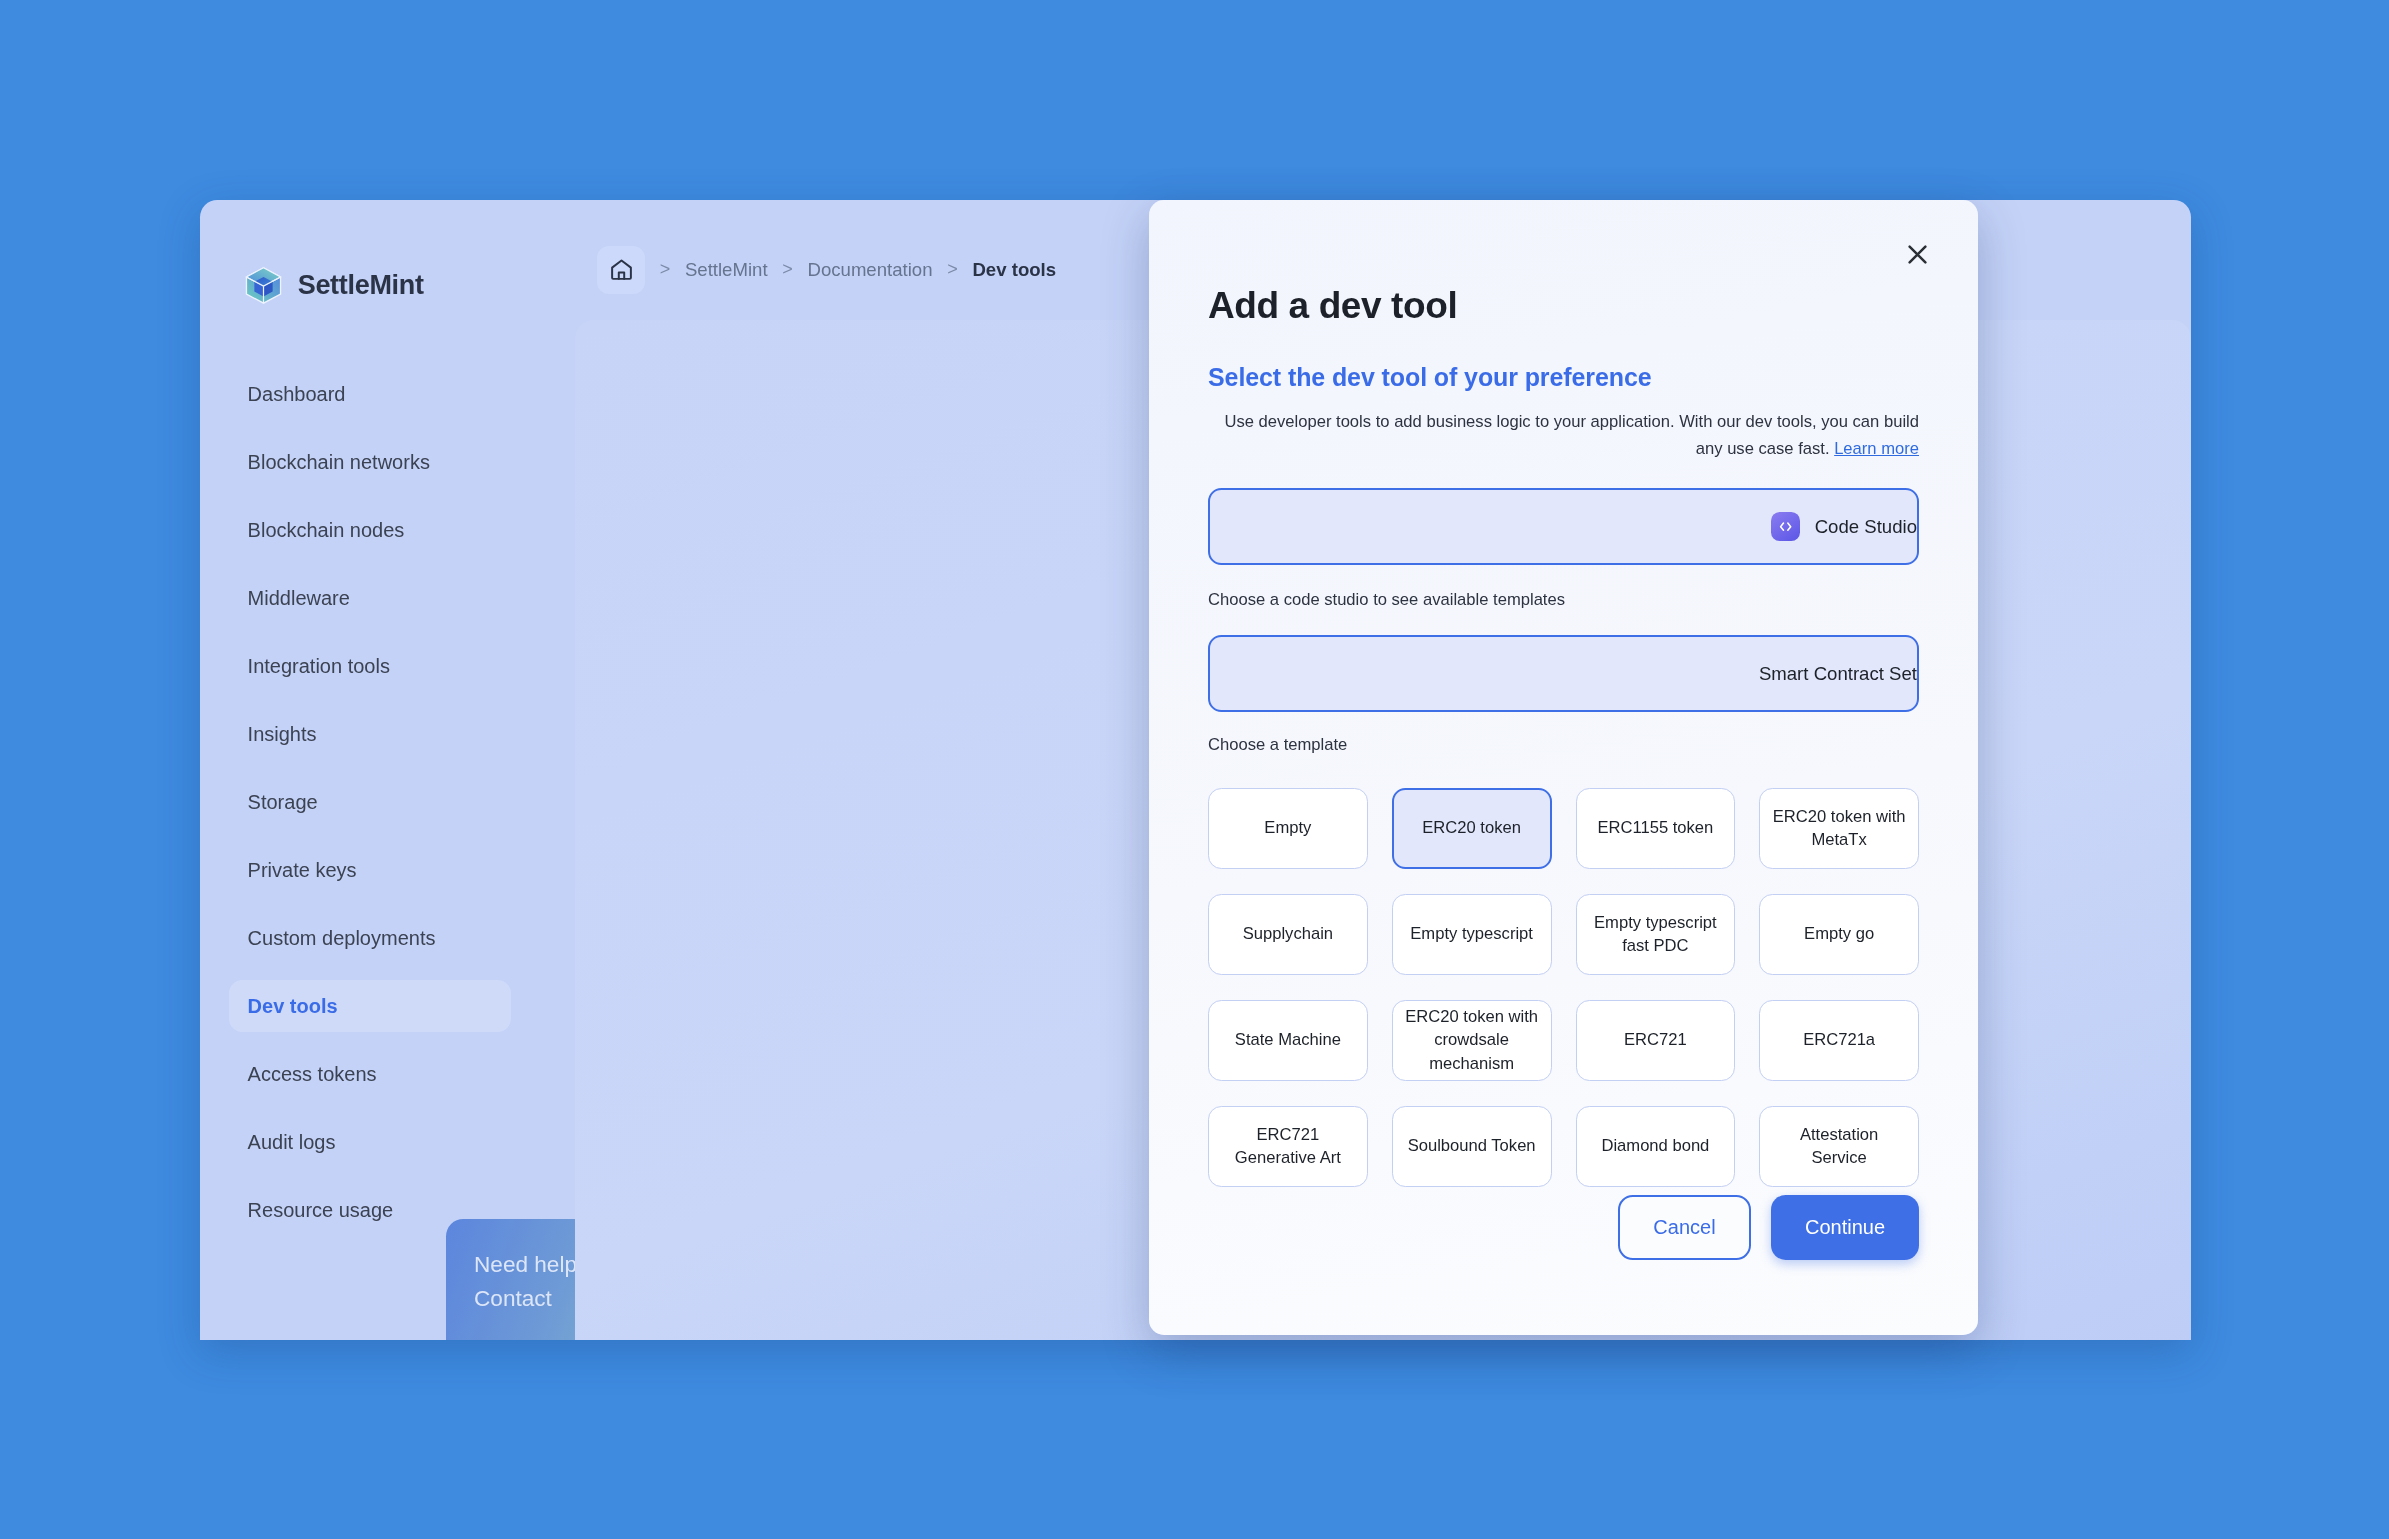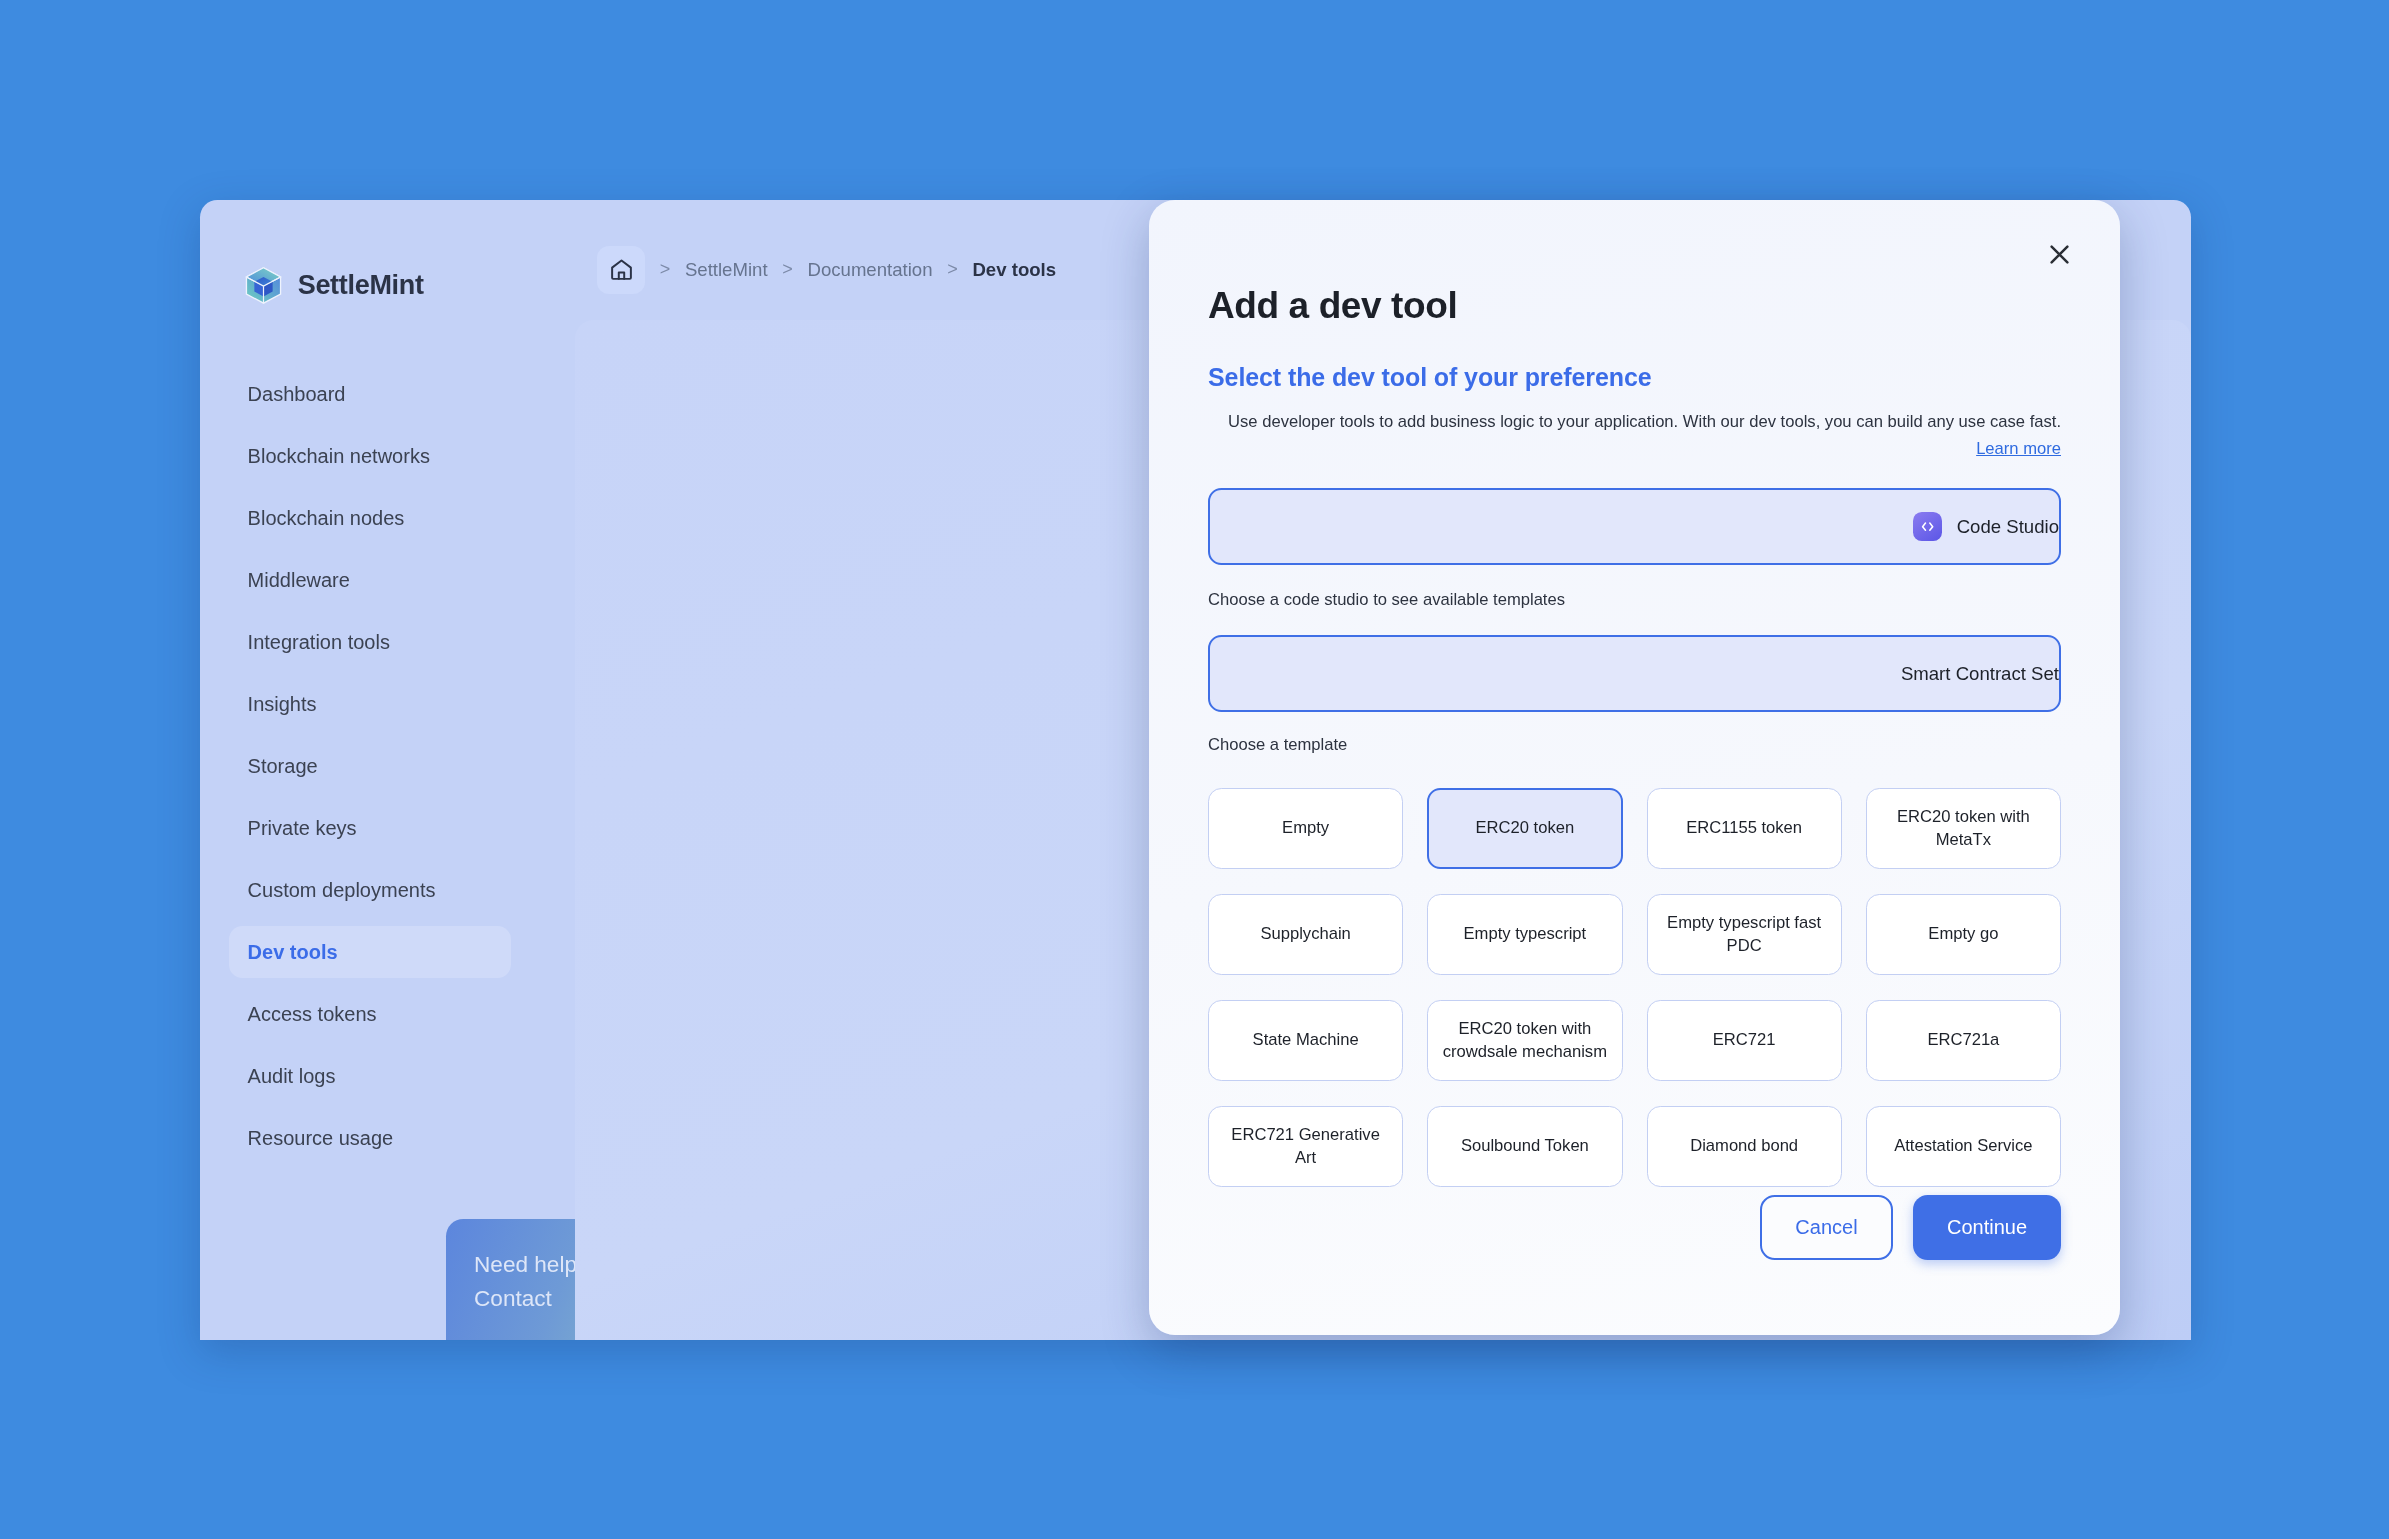--- a/index.html
+++ b/index.html
@@ -50,21 +50,21 @@
     font-size: 27px;
     font-weight: 700;
     color: #2b3347;
     letter-spacing: -0.3px;
   }
 
   #sidebar-nav {
     margin-top: 55px;
     display: flex;
     flex-direction: column;
-    gap: 10px;
+    gap: 16px;
     padding: 0 29px;
   }
   .nav-item {
     height: 52px;
     display: flex;
     align-items: center;
     padding: 0 18.6px;
     border-radius: 13.3px;
     font-size: 20px;
     color: #3b4252;
@@ -147,24 +147,24 @@
     color: #1d2a66;
     white-space: nowrap;
     padding-left: 80px;
   }
 
   
   #modal {
     position: absolute;
     left: 1149px;
     top: 200px;
-    width: 971px;
+    width: 829px;
     height: 1135px;
     background: linear-gradient(170deg, #f2f5fd 0%, #f6f8fd 55%, #fbfcfe 100%);
-    border-radius: 26px;
+    border-radius: 15px;
     box-shadow: 0 16px 47px rgba(18, 44, 100, 0.28);
     padding: 0 59px;
     overflow: hidden;
   }
 
   #modal-close {
     position: absolute;
     right: 41px;
     top: 35px;
     width: 39px; height: 39px;

